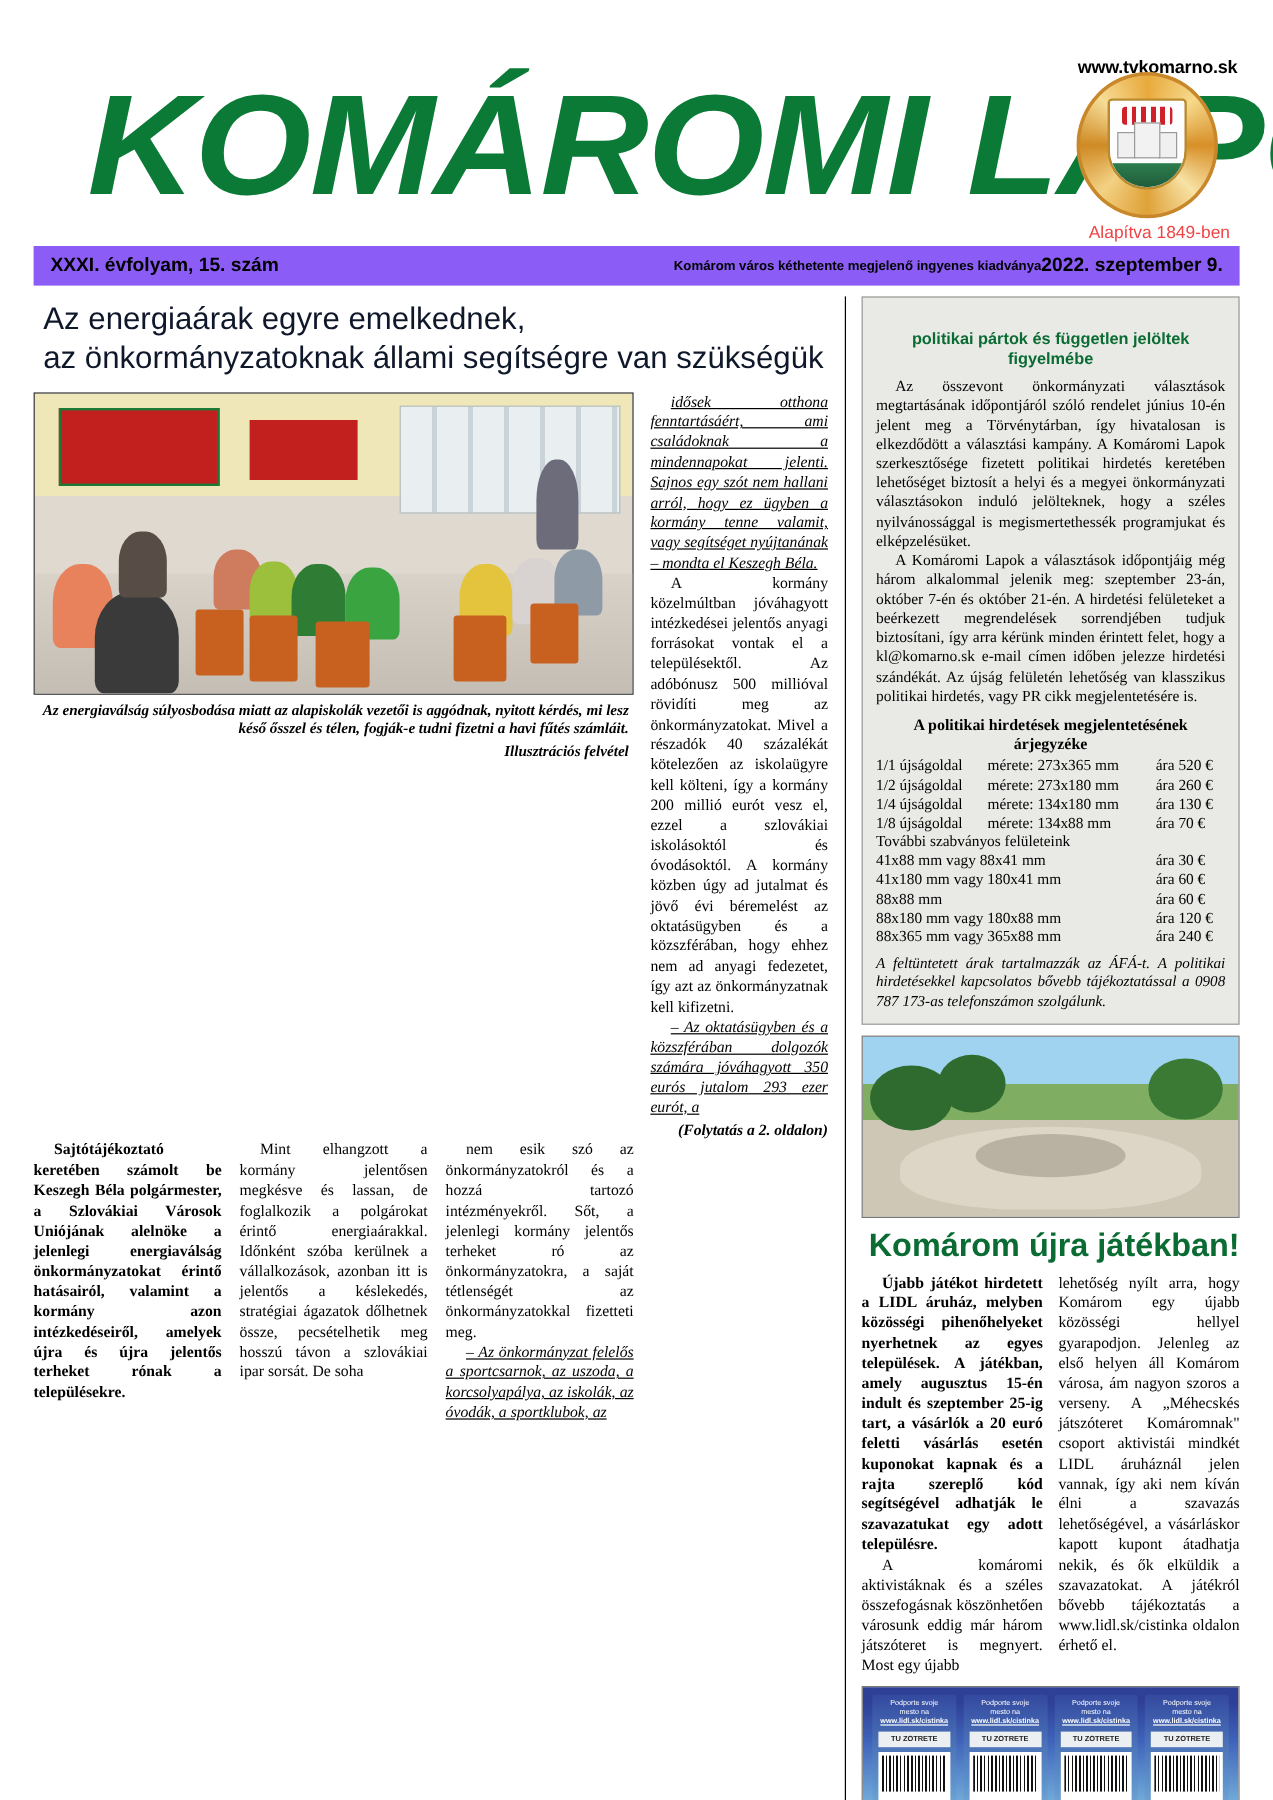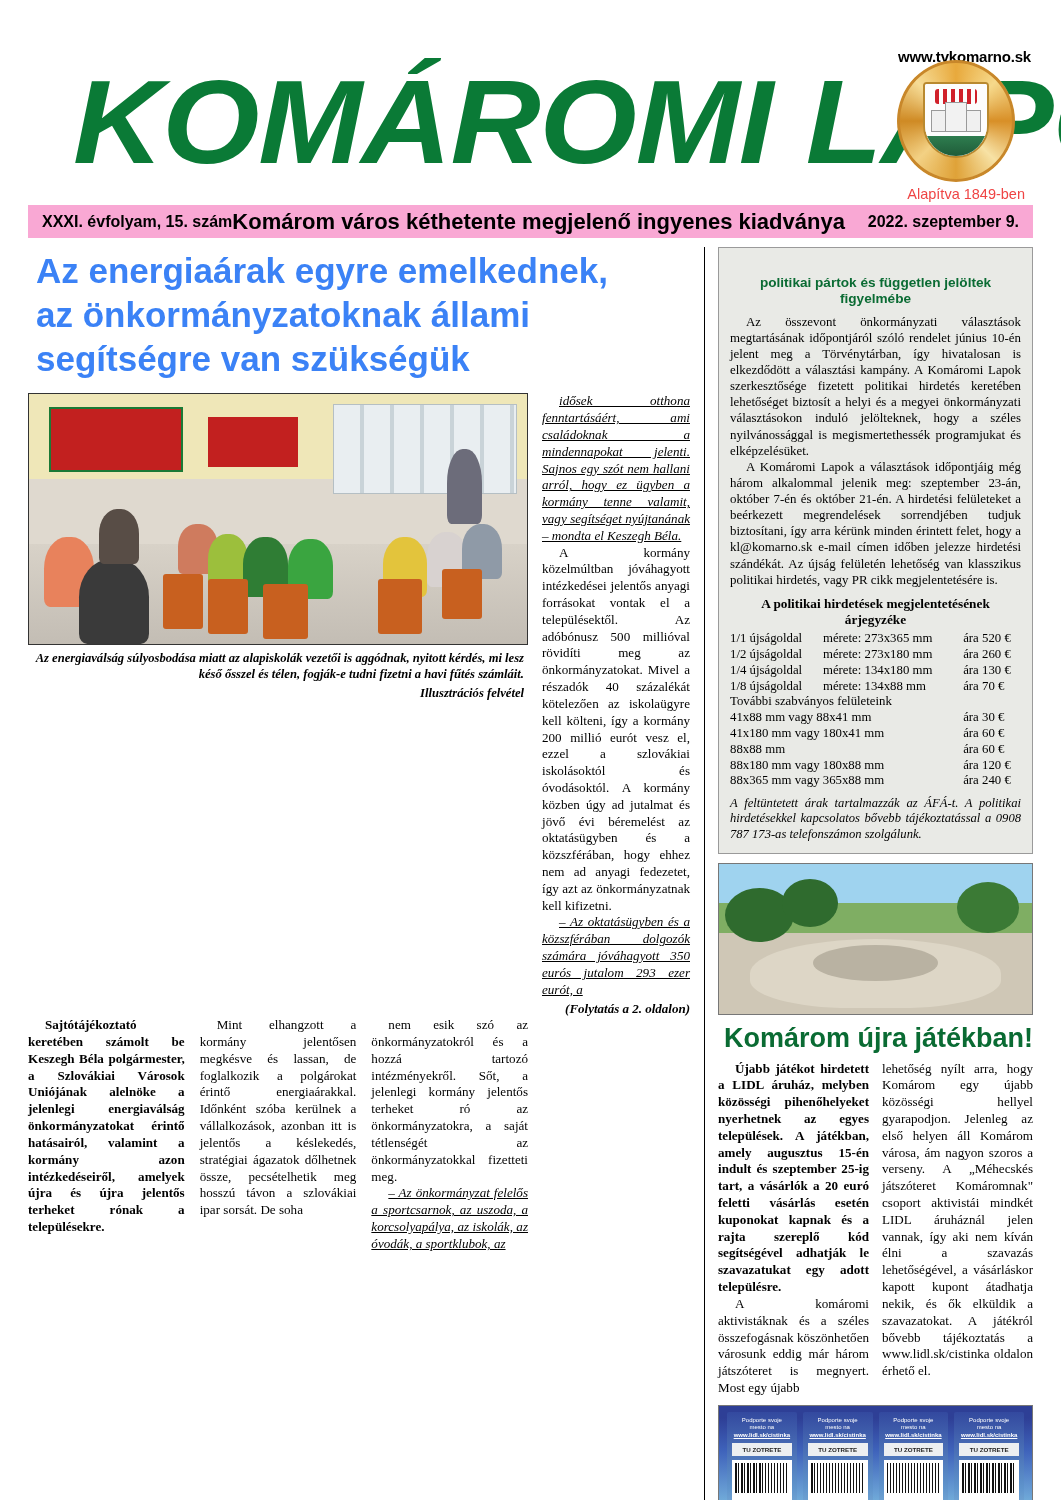--- a/index.html
+++ b/index.html
@@ -70,37 +70,37 @@
   }
   .founded {
     font-family:"Liberation Sans", sans-serif;
     font-weight:normal; font-size:14.5px; color:#ef4444;
     margin-top:4px;
     text-align:right;
   }
 
   
   .infobar {
-    height:33px; background:#f9a8d4;
+    height:33px; background:#8b5cf6;
     display:flex; align-items:center; justify-content:space-between;
     padding:0 14px;
     font-family:"Liberation Sans", sans-serif;
     font-weight:bold; font-size:16px;
     margin-bottom:9px;
   }
-  .infobar .mid { flex:1; text-align:left; font-size:22px; }
+  .infobar .mid { flex:1; text-align:right; font-size:11px; }
 
   
   .row { display:flex; }
   .left-zone { width:676px; padding-right:14px; }
   .right-zone { width:329px; border-left:1px solid #000; padding-left:13px; }
   h1.main-hl {
     font-family:"Liberation Sans", sans-serif;
-    font-weight:bold; color:#3b82f6;
-    font-size:35px; line-height:1.26; margin:2px 0 12px 8px;
+    font-weight:normal; color:#0f172a;
+    font-size:26px; line-height:1.26; margin:2px 0 12px 8px;
   }
   h1.main-hl span { display:block; }
 
   .photo { width:100%; display:block; border:1px solid #333; }
   .photo-classroom {
     height:252px;
     background:
       linear-gradient(180deg,#efe7b8 0 34%, #dfd9cf 34% 62%, #cfc9c1 62% 100%);
     position:relative; overflow:hidden;
   }

